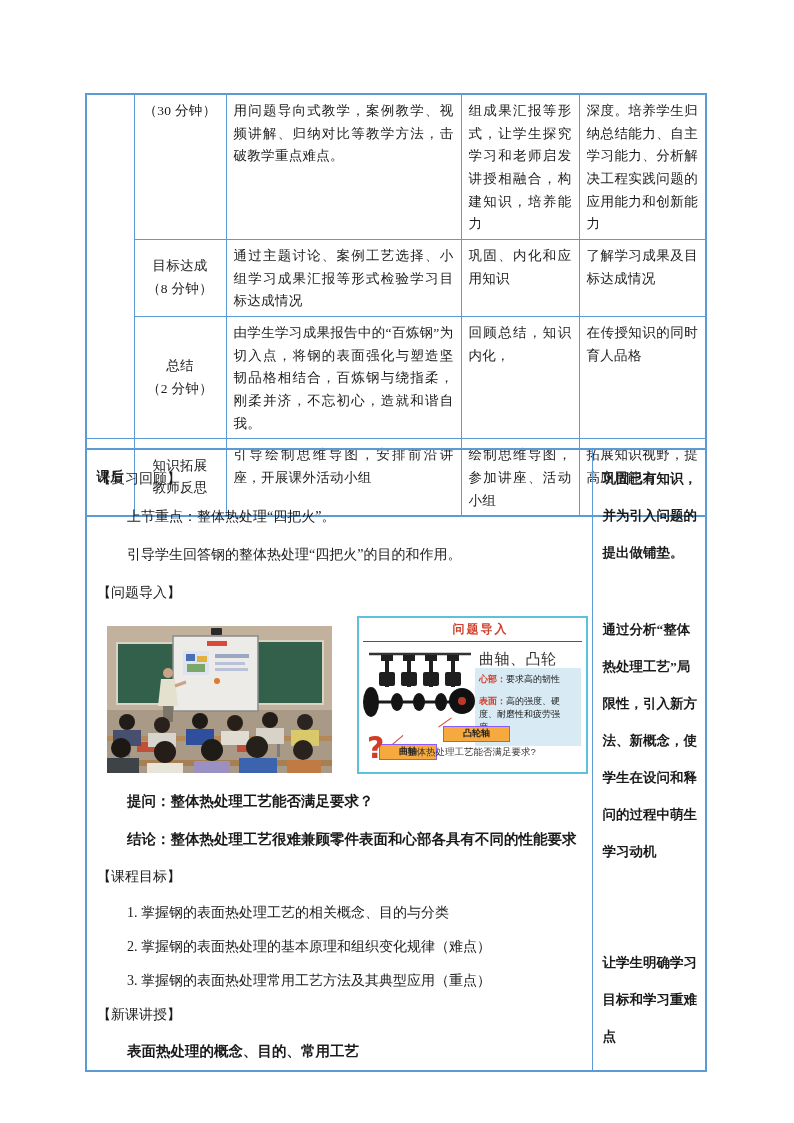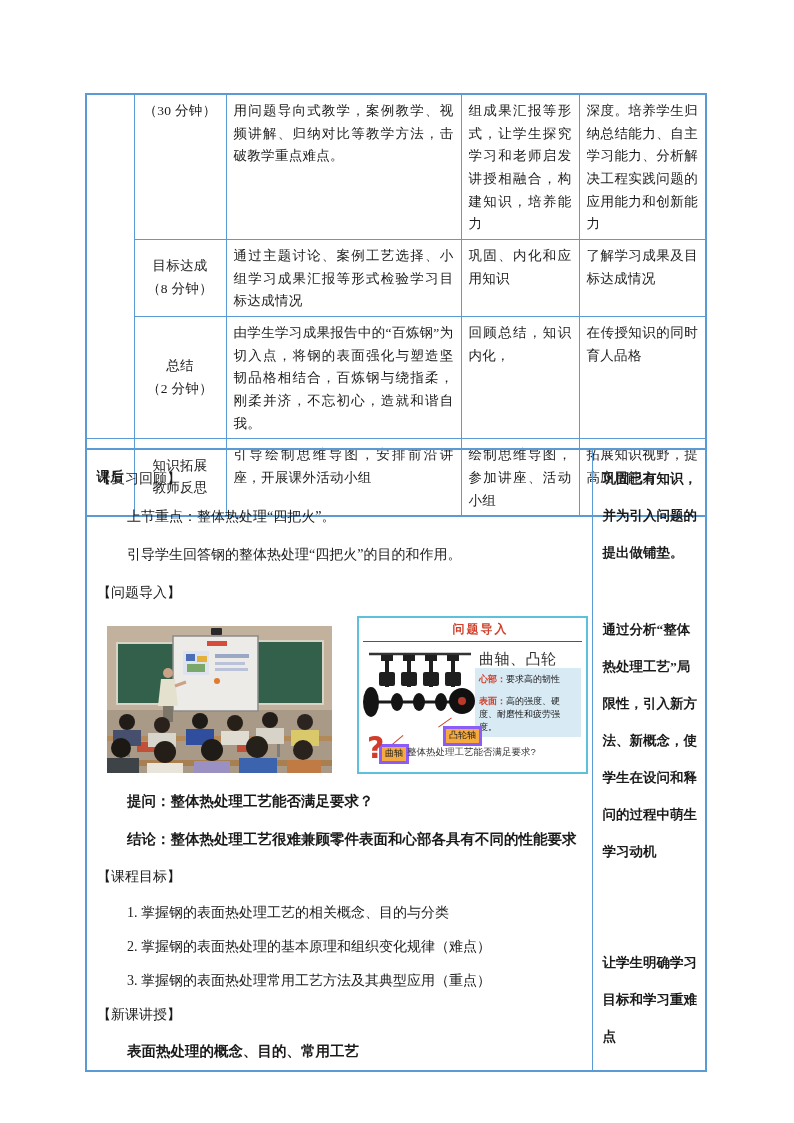--- a/index.html
+++ b/index.html
@@ -32,26 +32,26 @@
   .strategy.s3{margin-top:74px;}
   
   .photo{width:225px;height:147px;margin-top:10px;flex:0 0 auto;}
   
   .slide{position:relative;width:227px;height:154px;border:2px solid #5ec1dc;background:#fff;
          margin-left:25px;flex:0 0 auto;font-family:"Liberation Sans","DejaVu Sans",sans-serif;}
   .slide-title{position:absolute;left:16px;right:0;top:3px;text-align:center;color:#d0402a;
                font-weight:700;font-size:12px;letter-spacing:2px;}
   .slide-rule{position:absolute;left:4px;right:4px;top:23px;border-top:1.5px solid #555;}
   .slide-parts{position:absolute;left:120px;top:32px;font-size:15px;color:#333;letter-spacing:.5px;font-family:Liberation Mono, monospace;}
-  .slide-info{position:absolute;left:116px;top:50px;width:106px;height:69px;background:#d8eaf4;
+  .slide-info{position:absolute;left:116px;top:50px;width:106px;height:78px;background:#d8eaf4;
               font-size:9px;line-height:1.45;padding:5px 4px;box-sizing:border-box;}
   .slide-info p{margin:0 0 9px 0;}
   .rlabel{color:#d0402a;font-weight:700;}
-  .chip{position:absolute;background:#f5a93f;border:3px solid #8b5cf6;color:#222;font-weight:400;
-        font-size:9px;padding:1px 3px;line-height:1.3;}
+  .chip{position:absolute;background:#f5a93f;border:1px solid #8b5cf6;color:#222;font-weight:700;
+        font-size:9px;padding:1px 19px;line-height:1.3;}
   .arrow{position:absolute;width:16px;border-top:1.6px solid #d0402a;}
   .qmark{position:absolute;left:8px;top:112px;font-size:30px;font-weight:900;color:#d23c28;
          font-family:"DejaVu Sans",sans-serif;}
   .squestion{position:absolute;left:48px;top:128px;font-size:9.5px;color:#333;}
 </style>
 </head>
 <body>
 
 <div class="page">
 

